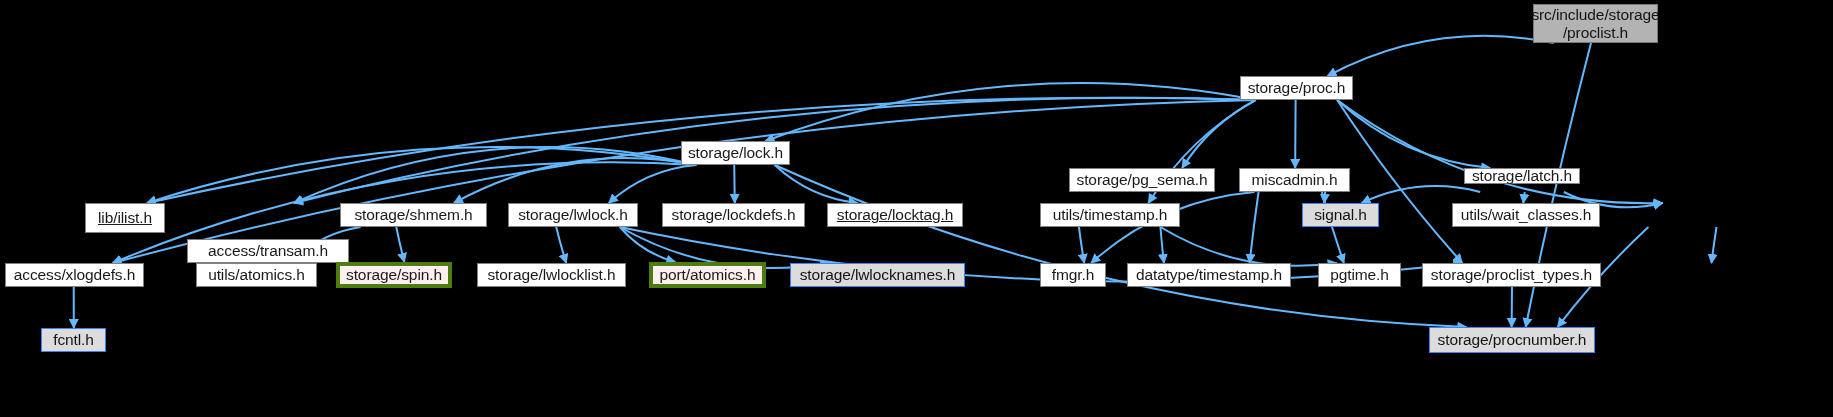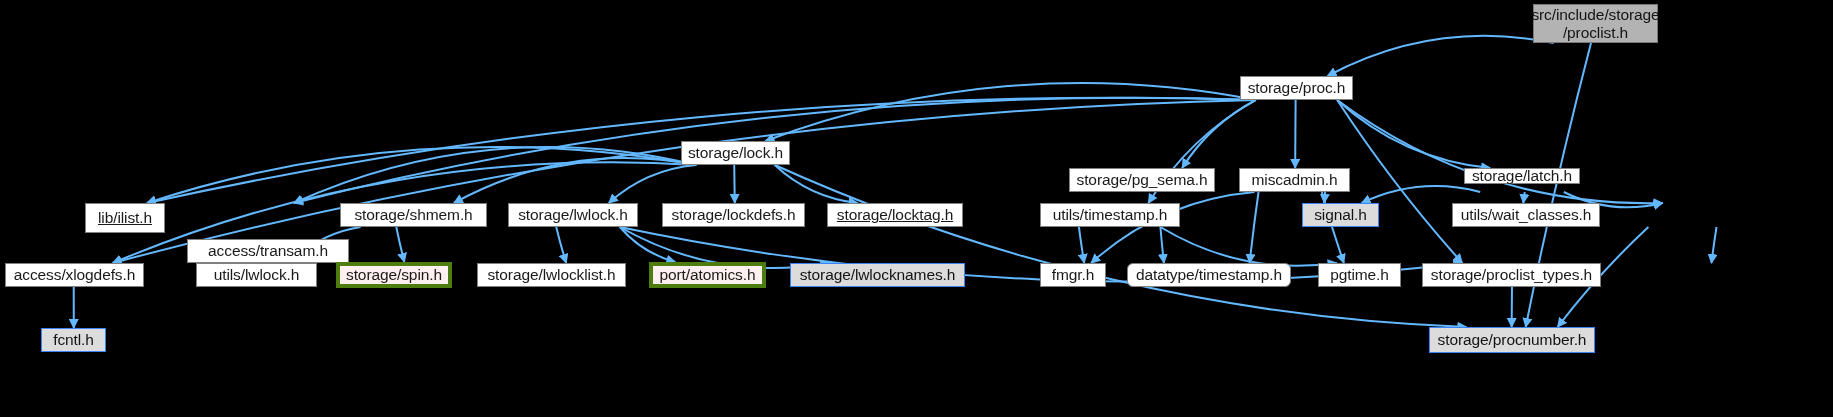--- a/index.html
+++ b/index.html
@@ -131,25 +131,25 @@
       <div class="node " style="left: 85px; top: 203px; width: 80px; height: 30px; text-decoration: underline;"><span class="label">lib/ilist.h</span></div>
       <div class="node " style="left: 187px; top: 203px; width: 162px; height: 24px; margin-top: 36px;"><span class="label">access/transam.h</span></div>
       <div class="node " style="left: 340px; top: 203px; width: 147px; height: 24px;"><span class="label">storage/shmem.h</span></div>
       <div class="node " style="left: 508px; top: 203px; width: 130px; height: 24px;"><span class="label">storage/lwlock.h</span></div>
       <div class="node " style="left: 662px; top: 203px; width: 143px; height: 24px;"><span class="label">storage/lockdefs.h</span></div>
       <div class="node " style="left: 827px; top: 203px; width: 136px; height: 24px; text-decoration: underline;"><span class="label">storage/locktag.h</span></div>
       <div class="node " style="left: 1040px; top: 203px; width: 140px; height: 24px;"><span class="label">utils/timestamp.h</span></div>
       <div class="node sys" style="left: 1302px; top: 203px; width: 77px; height: 24px;"><span class="label">signal.h</span></div>
       <div class="node " style="left: 1452px; top: 203px; width: 148px; height: 24px;"><span class="label">utils/wait_classes.h</span></div>
       <div class="node " style="left: 5px; top: 263px; width: 139px; height: 24px;"><span class="label">access/xlogdefs.h</span></div>
-      <div class="node " style="left: 196px; top: 263px; width: 121px; height: 24px;"><span class="label">utils/lwlock.h</span></div>
+      <div class="node " style="left: 196px; top: 263px; width: 121px; height: 24px;"><span class="label">utils/atomics.h</span></div>
       <div class="node warn" style="left: 336px; top: 262px; width: 116px; height: 26px;"><span class="label">storage/spin.h</span></div>
       <div class="node " style="left: 477px; top: 263px; width: 149px; height: 24px;"><span class="label">storage/lwlocklist.h</span></div>
       <div class="node warn" style="left: 649px; top: 262px; width: 117px; height: 26px;"><span class="label">port/atomics.h</span></div>
       <div class="node sys" style="left: 790px; top: 263px; width: 175px; height: 24px;"><span class="label">storage/lwlocknames.h</span></div>
       <div class="node " style="left: 1040px; top: 263px; width: 66px; height: 24px;"><span class="label">fmgr.h</span></div>
-      <div class="node " style="left: 1127px; top: 263px; width: 164px; height: 24px; border-radius: 6px;"><span class="label">datatype/timestamp.h</span></div>
+      <div class="node " style="left: 1127px; top: 263px; width: 164px; height: 24px;"><span class="label">datatype/timestamp.h</span></div>
       <div class="node " style="left: 1318px; top: 263px; width: 83px; height: 24px;"><span class="label">pgtime.h</span></div>
       <div class="node " style="left: 1422px; top: 263px; width: 179px; height: 24px;"><span class="label">storage/proclist_types.h</span></div>
       <div class="node sys" style="left: 41px; top: 328px; width: 65px; height: 24px;"><span class="label">fcntl.h</span></div>
       <div class="node sys" style="left: 1429px; top: 327px; width: 166px; height: 26px;"><span class="label">storage/procnumber.h</span></div>
     </div>
 </div>
 
 </body></html>

